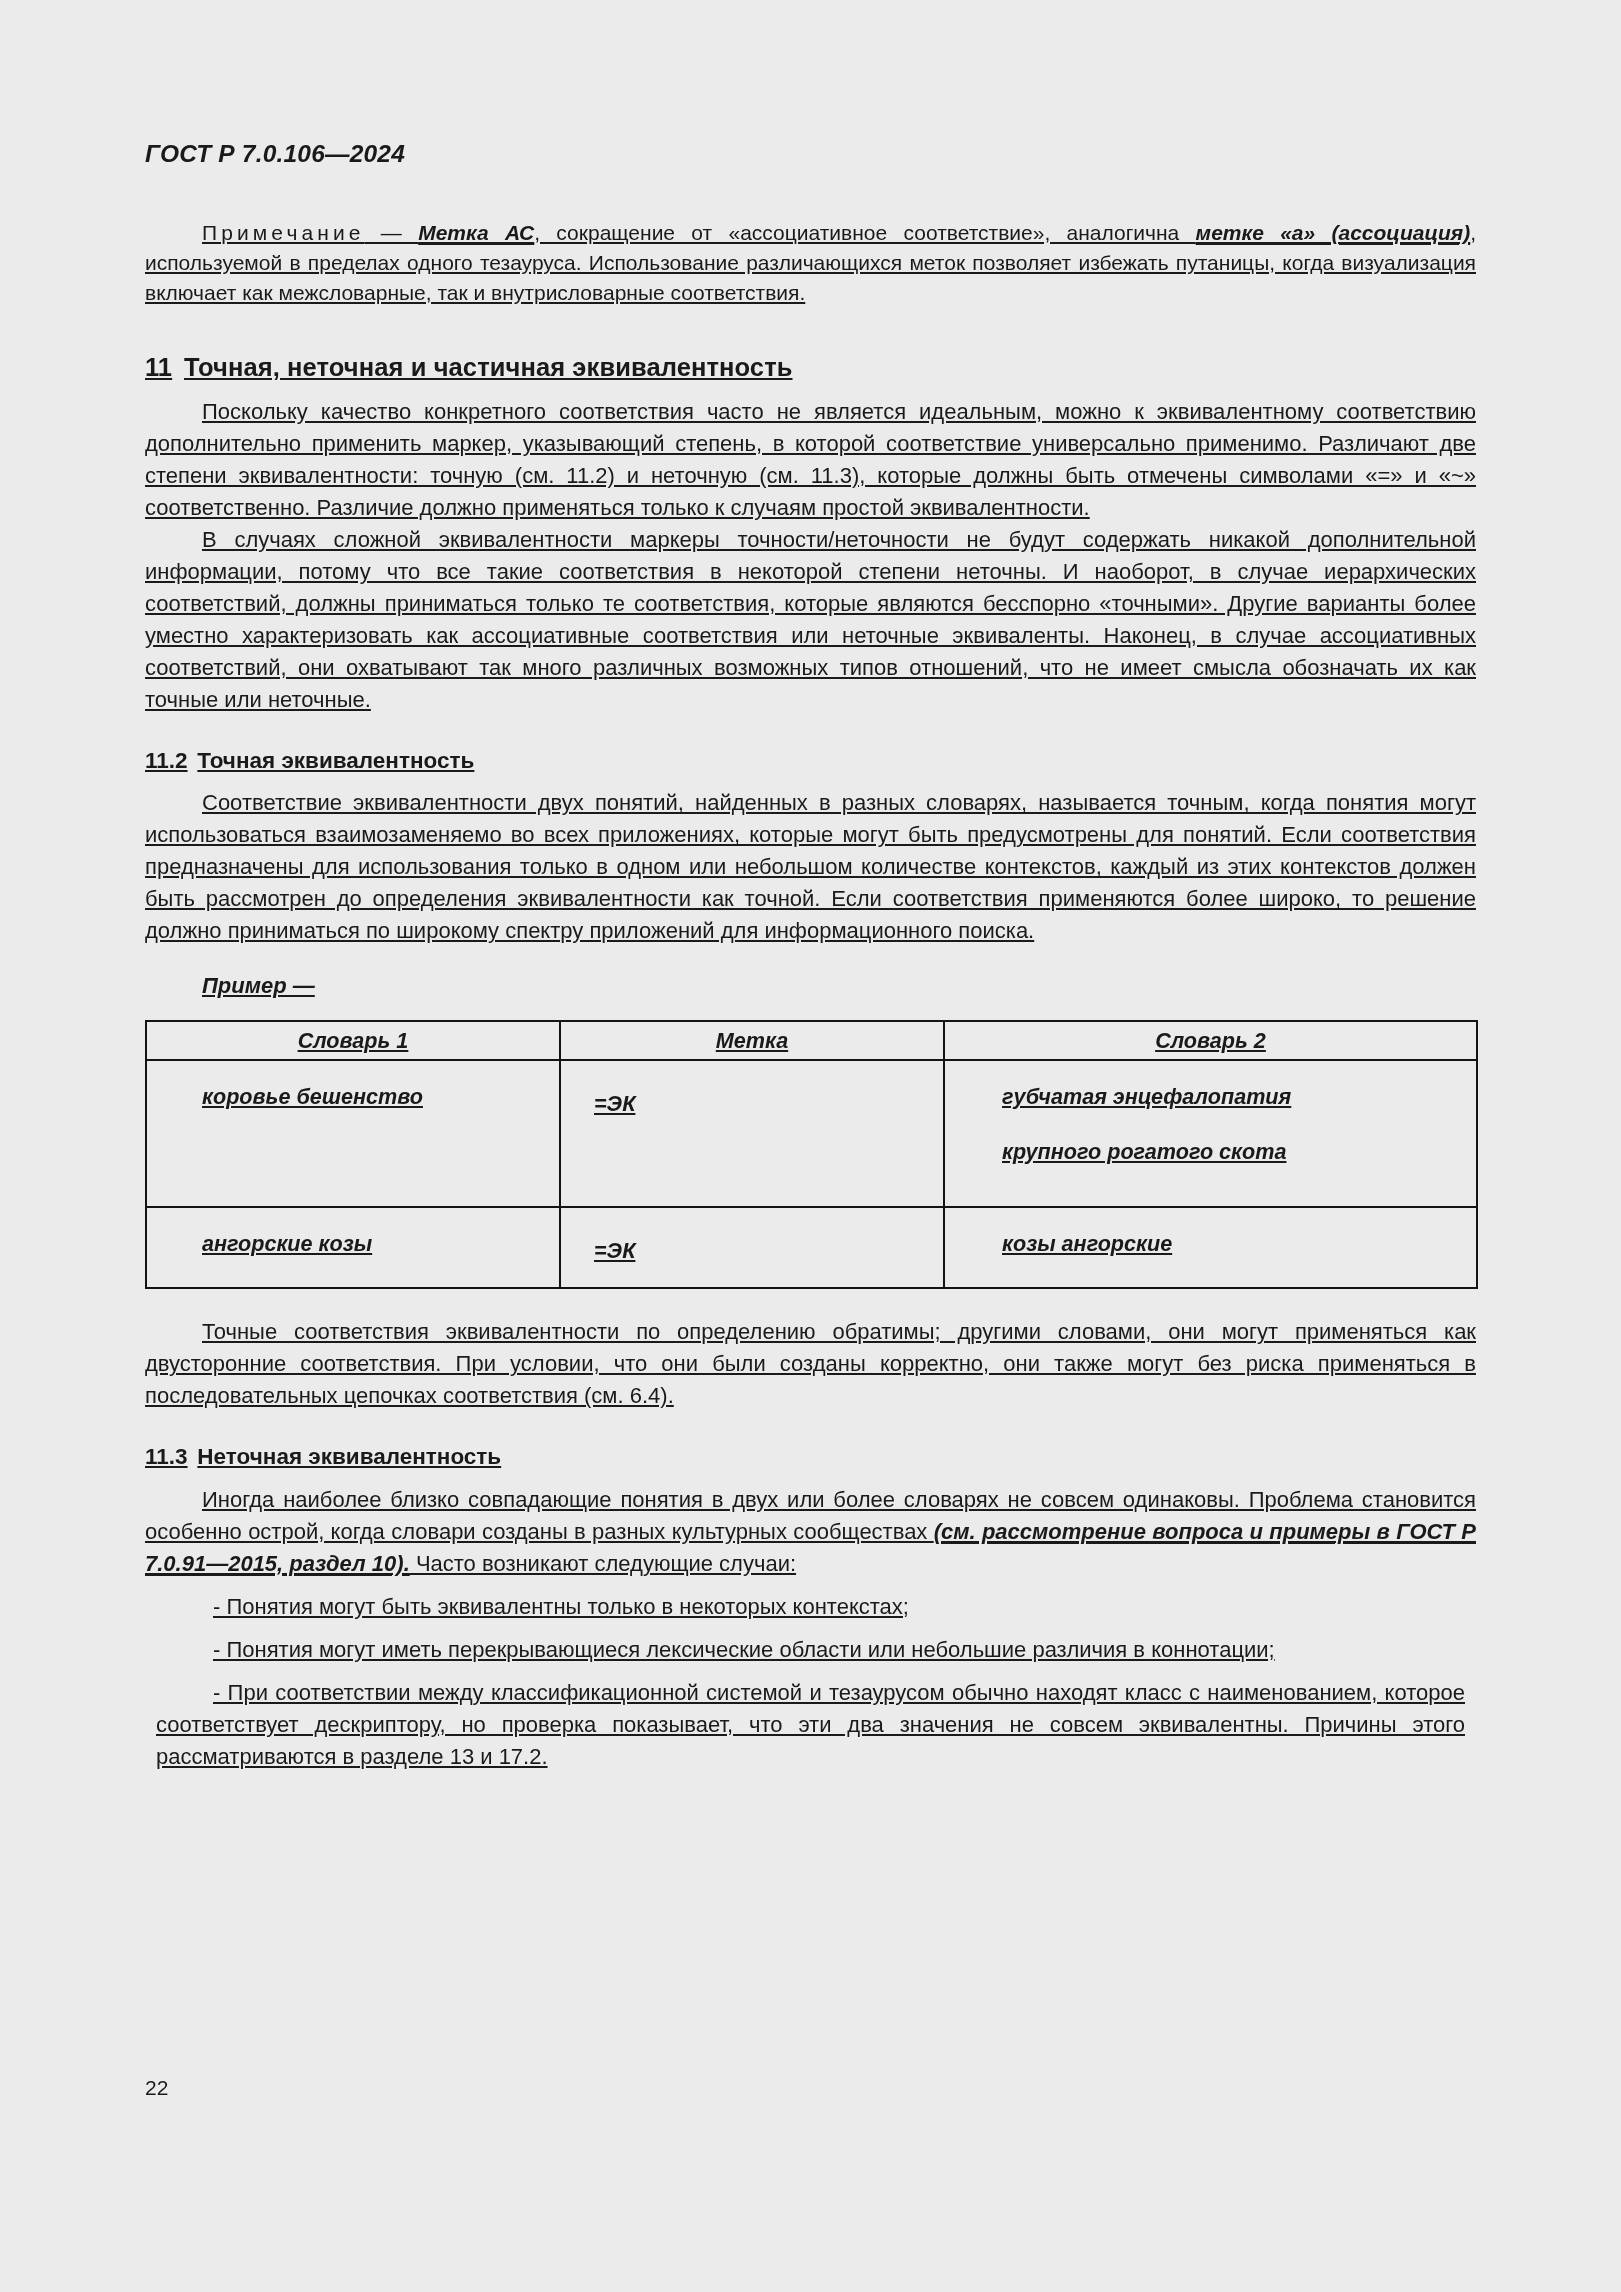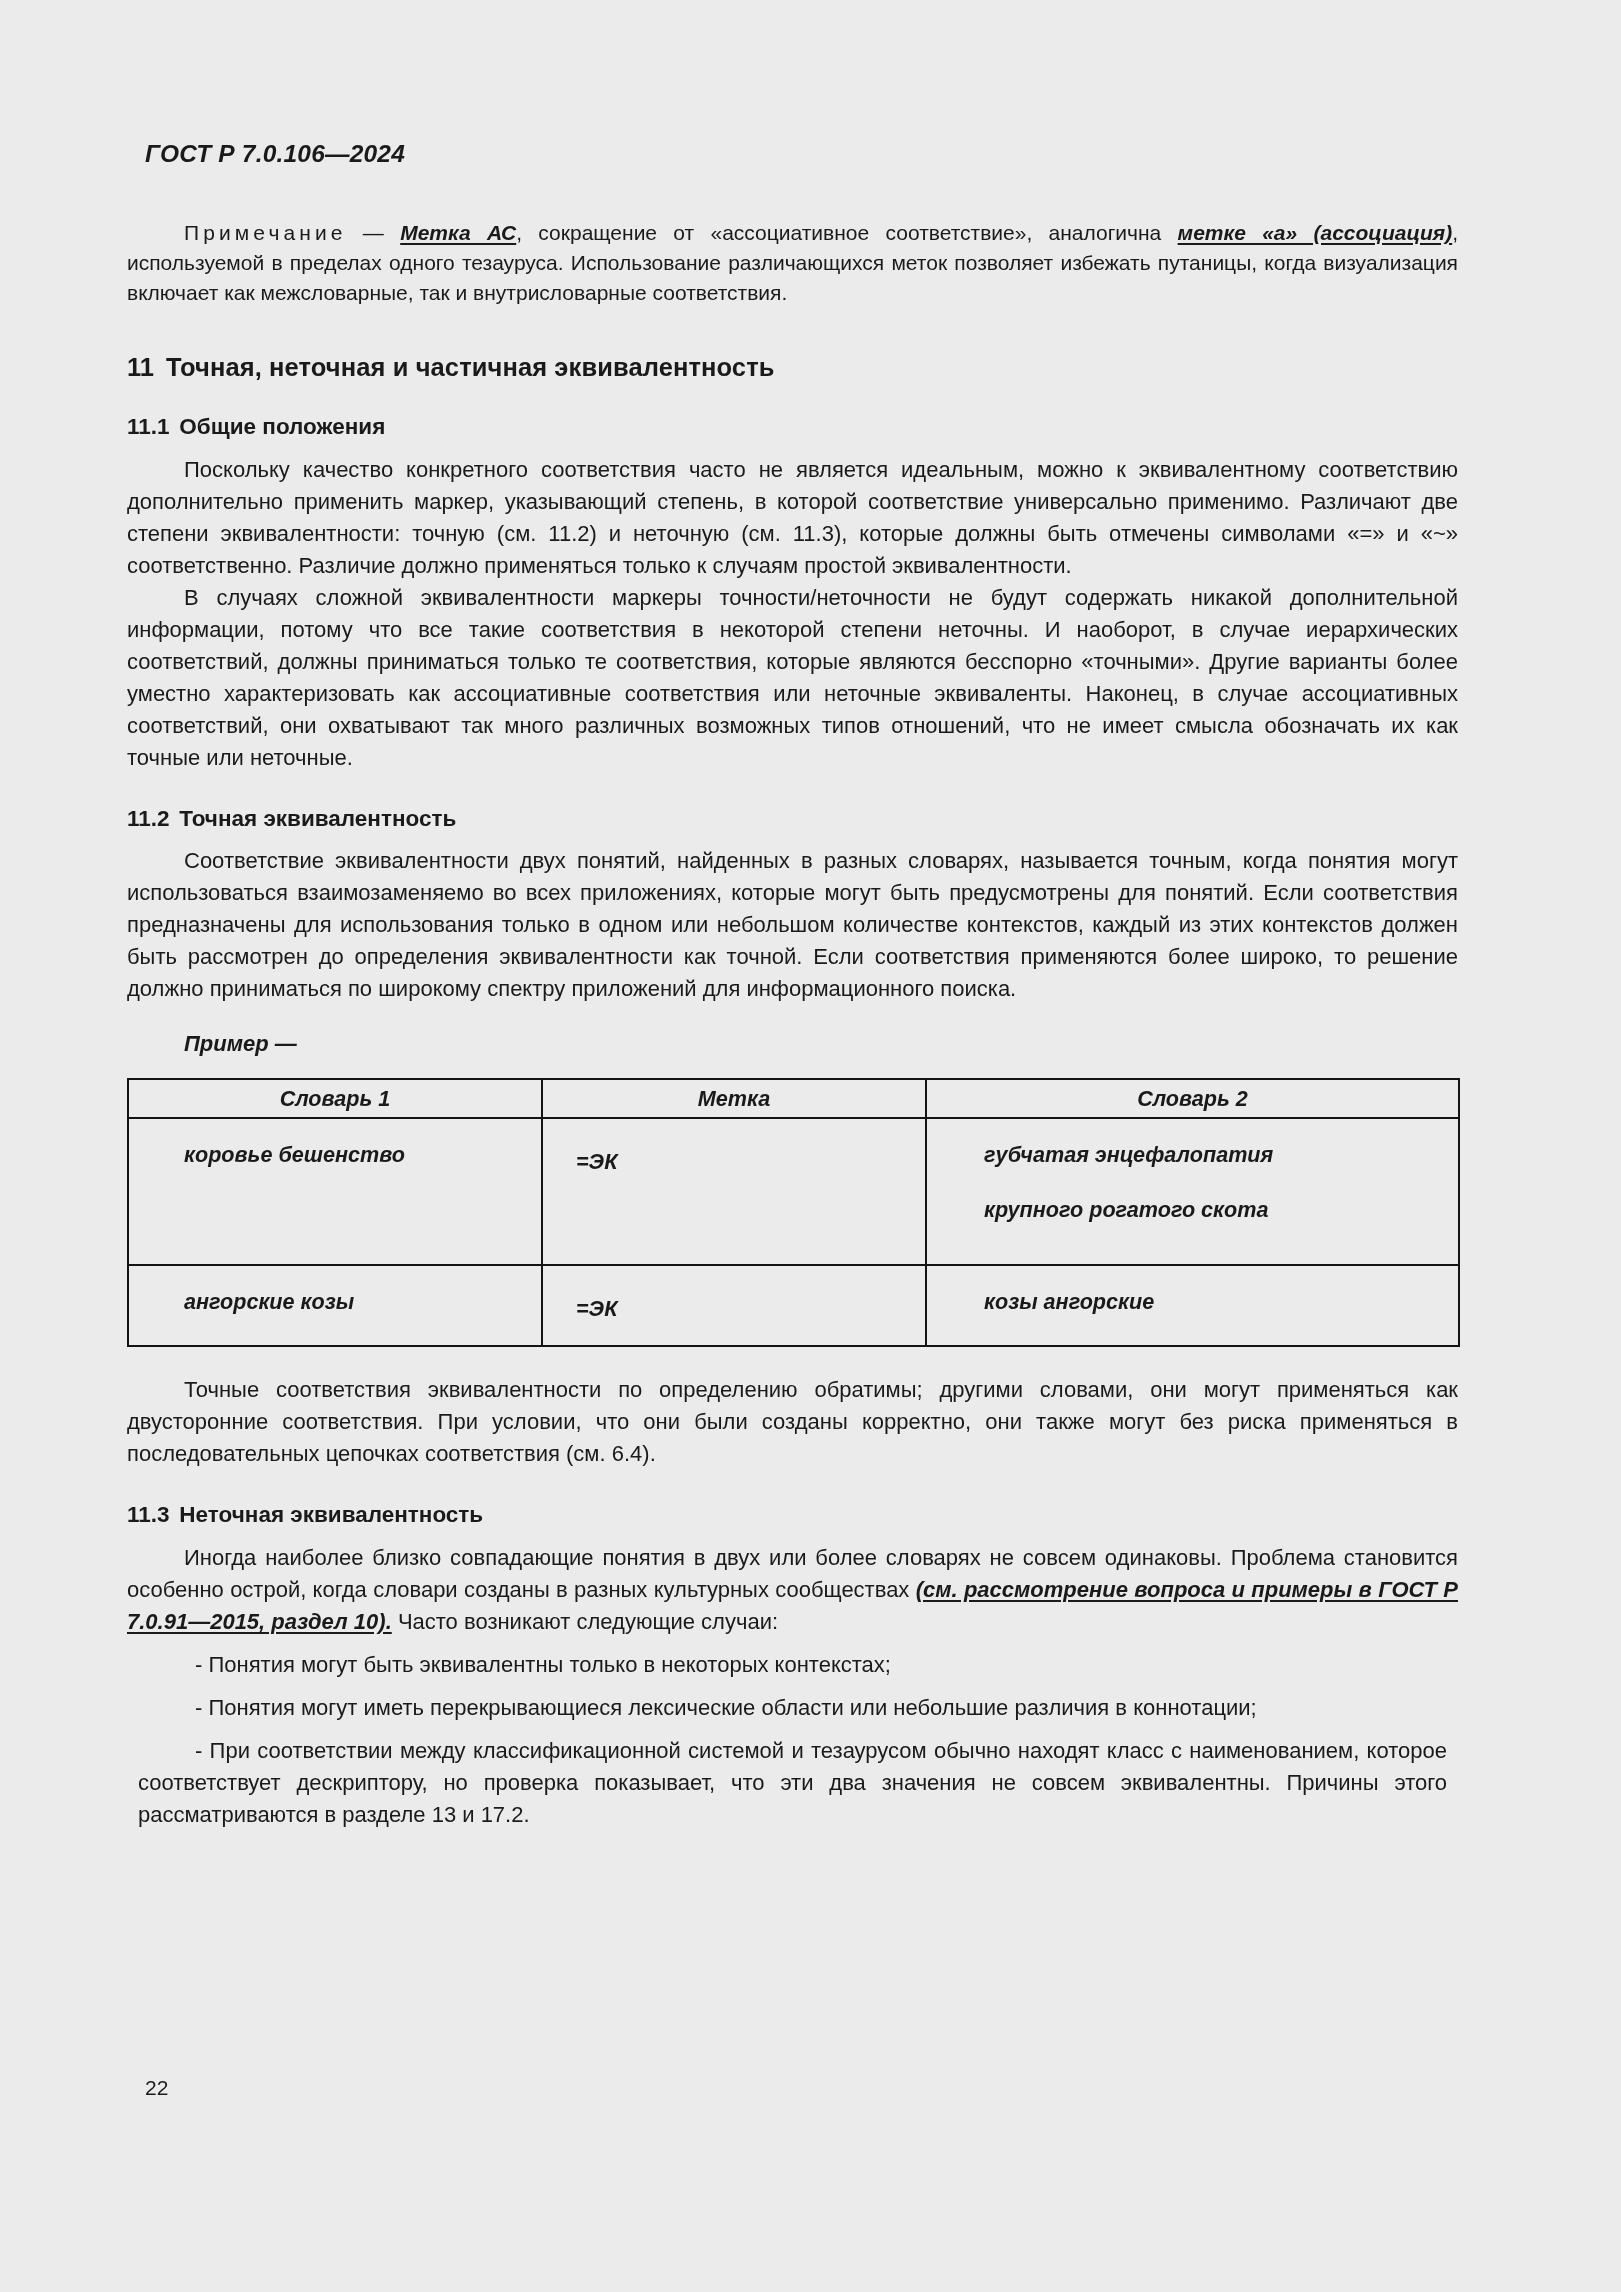--- a/index.html
+++ b/index.html
@@ -28,23 +28,24 @@
     top: 140px;
     font-size: 24.5px;
     font-weight: bold;
     letter-spacing: 0.2px;
     font-style: italic;
   }
 
   
   .content {
     position: absolute;
-    left: 127px;
+    left: 145px;
     top: 218px;
     width: 1331px;
+    text-decoration: underline;
   }
 
   
   .note {
     font-size: 21px;
     line-height: 30px;
     text-align: justify;
     text-indent: 57px;
     margin: 0 0 0 0;
   }
@@ -154,21 +155,20 @@
 <div class="page">
 
   <div class="doc-header">ГОСТ Р 7.0.106—2024</div>
 
   <div class="content">
 
     <p class="note"><span class="sp">Примечание</span><span> — </span><span class="bu">Метка АС</span><span>, сокращение от «ассоциативное соответствие», аналогична </span><span class="bu">метке «а» (ассоциация)</span><span>, используемой в пределах одного тезауруса. Использование различающихся меток позволяет избежать путаницы, когда визуализация включает как межсловарные, так и внутрисловарные соответствия.</span></p>
 
     <h2 class="sec"><span class="num">11</span><span>Точная, неточная и частичная эквивалентность</span></h2>
 
-    <h3 class="subsec"><span class="num">11.1</span><span>Общие положения</span></h3>
     <p class="body">Поскольку качество конкретного соответствия часто не является идеальным, можно к эквивалентному соответствию дополнительно применить маркер, указывающий степень, в которой соответствие универсально применимо. Различают две степени эквивалентности: точную (см. 11.2) и неточную (см. 11.3), которые должны быть отмечены символами «=» и «~» соответственно. Различие должно применяться только к случаям простой эквивалентности.</p>
     <p class="body tight">В случаях сложной эквивалентности маркеры точности/неточности не будут содержать никакой дополнительной информации, потому что все такие соответствия в некоторой степени неточны. И наоборот, в случае иерархических соответствий, должны приниматься только те соответствия, которые являются бесспорно «точными». Другие варианты более уместно характеризовать как ассоциативные соответствия или неточные эквиваленты. Наконец, в случае ассоциативных соответствий, они охватывают так много различных возможных типов отношений, что не имеет смысла обозначать их как точные или неточные.</p>
 
     <h3 class="subsec"><span class="num">11.2</span><span>Точная эквивалентность</span></h3>
     <p class="body">Соответствие эквивалентности двух понятий, найденных в разных словарях, называется точным, когда понятия могут использоваться взаимозаменяемо во всех приложениях, которые могут быть предусмотрены для понятий. Если соответствия предназначены для использования только в одном или небольшом количестве контекстов, каждый из этих контекстов должен быть рассмотрен до определения эквивалентности как точной. Если соответствия применяются более широко, то решение должно приниматься по широкому спектру приложений для информационного поиска.</p>
 
     <p class="example-label">Пример —</p>
 
     <table class="example">
       <tbody>

